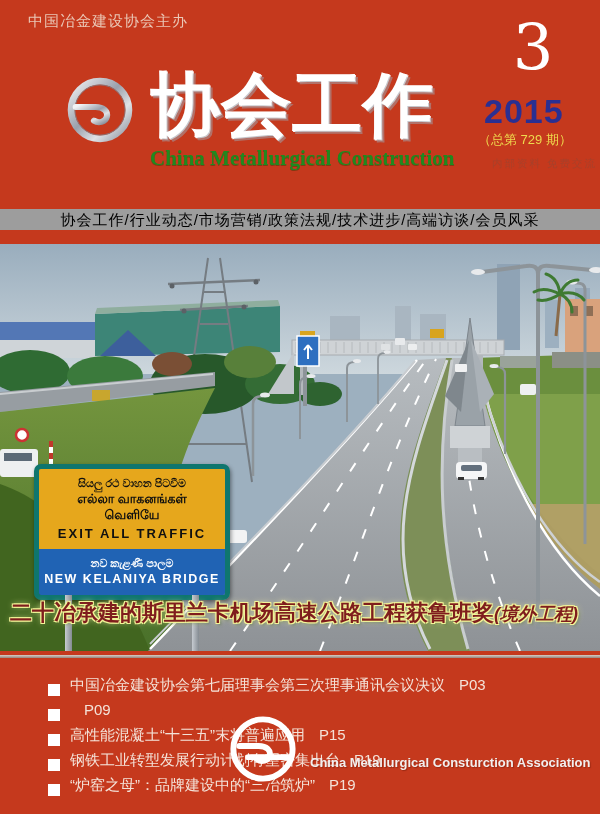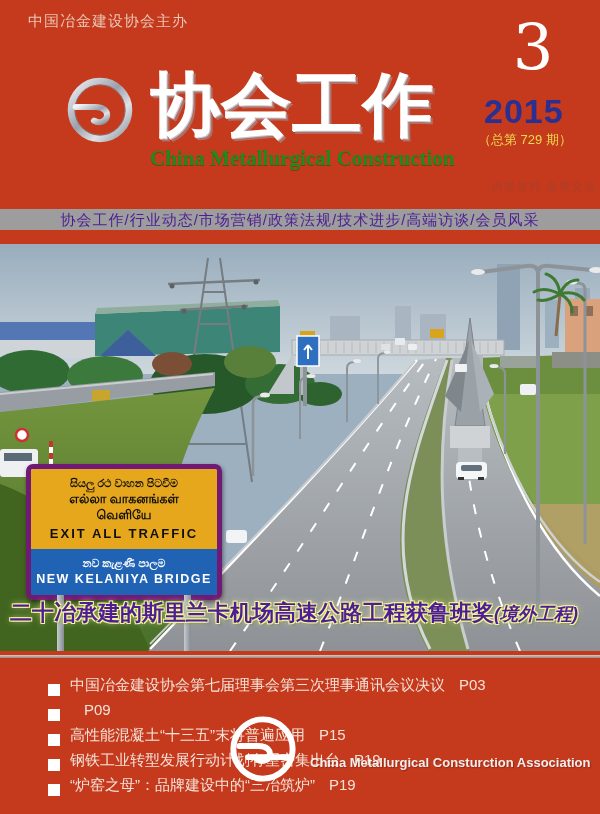--- a/index.html
+++ b/index.html
@@ -14,42 +14,42 @@
     font-family:"DejaVu Serif","Liberation Serif",serif;font-size:64px;line-height:72px;color:#ffffff;}
   .m-logo{position:absolute;left:62px;top:72px;width:76px;height:76px;}
   .title-cn{position:absolute;left:150px;top:64px;width:300px;font-size:70px;line-height:82px;
     font-weight:bold;color:#ffffff;letter-spacing:1px;white-space:nowrap;
     text-shadow:3px 3px 0 rgba(160,160,168,.55),1px 1px 0 #f4f4f6;}
   .title-en{position:absolute;left:150px;top:146px;width:300px;font-family:"Liberation Serif","DejaVu Serif",serif;
     font-size:21px;font-weight:bold;color:#1f8a1f;white-space:nowrap;
     text-shadow:0 1px 0 rgba(0,60,0,.35);}
   .year{position:absolute;left:484px;top:92px;width:100px;font-size:34px;font-weight:bold;color:#2a2f92;letter-spacing:1px;}
   .issue-total{position:absolute;left:478px;top:131px;width:110px;font-size:13px;color:#eed94d;white-space:nowrap;}
-  .circ-note{position:absolute;left:492px;top:157px;width:100px;font-size:10.5px;color:#a8402a;letter-spacing:2px;white-space:nowrap;margin-top:23px;}
+  .circ-note{position:absolute;left:492px;top:157px;width:100px;font-size:10.5px;color:#a8402a;letter-spacing:2px;white-space:nowrap;}
   
   .cat-bar{position:absolute;left:0;top:209px;width:600px;height:21px;background:#9d9d9d;
-    color:#4c1d95;font-size:15px;line-height:21px;text-align:center;letter-spacing:1px;}
+    color:#000000;font-size:15px;line-height:21px;text-align:center;letter-spacing:1px;}
   
   .photo{position:absolute;left:0;top:244px;width:600px;height:407px;background:#9db0bf;overflow:hidden;}
   .photo svg{position:absolute;left:0;top:0;}
-  .road-sign{position:absolute;left:26px;top:220px;width:186px;border:5px solid #701a75;border-radius:7px;
+  .road-sign{position:absolute;left:34px;top:220px;width:186px;border:5px solid #0f766e;border-radius:7px;
     box-shadow:1px 2px 4px rgba(0,0,0,.45);z-index:3;}
   .sign-top{background:#e6a71c;color:#101010;text-align:center;padding:7px 4px 6px;border-radius:2px 2px 0 0;}
   .sign-top .s1{font-size:11px;font-weight:bold;line-height:15px;}
   .sign-top .s2,.sign-top .s3{font-size:12.5px;font-weight:bold;line-height:16px;}
   .sign-top .s4{font-size:13px;font-weight:bold;letter-spacing:2px;line-height:18px;margin-top:2px;}
   .sign-bot{background:#2063b4;color:#ffffff;text-align:center;padding:7px 3px 7px;border-radius:0 0 2px 2px;}
   .sign-bot .s1{font-size:11px;font-weight:bold;line-height:15px;}
   .sign-bot .s2{font-size:12.5px;font-weight:bold;line-height:17px;white-space:nowrap;}
   .sign-bot .dist{margin-left:8px;letter-spacing:1px;}
   .sign-bot .s3{font-size:12.5px;font-weight:bold;letter-spacing:1.5px;line-height:17px;}
   .sign-post{position:absolute;top:100%;width:7px;height:62px;background:linear-gradient(90deg,#c6cbd1,#848b92);z-index:2;}
   .post-l{left:26px;} .post-r{right:26px;}
   .caption-banner{position:absolute;left:0;top:354px;width:588px;text-align:center;white-space:nowrap;z-index:4;
-    font-weight:bold;color:#4c1d95;
+    font-weight:bold;color:#7f1d1d;
     text-shadow:-1px -1px 0 #f3f598,1px -1px 0 #f3f598,-1px 1px 0 #f3f598,1px 1px 0 #f3f598,0 0 6px rgba(255,250,170,.95),2px 2px 3px rgba(40,80,30,.5);}
   .caption-banner .main{font-size:22px;letter-spacing:0;}
   .caption-banner .suffix{font-size:18px;font-style:italic;}
   
   .divider{position:absolute;left:0;top:655px;width:600px;height:3px;
     background:linear-gradient(180deg,#d8ccc5,#93867e);}
   
   .articles{position:absolute;left:48px;top:671px;width:540px;}
   .article-row{display:flex;align-items:flex-end;height:25px;line-height:22px;white-space:nowrap;}
   .bullet{flex:0 0 auto;width:12px;height:12px;background:#ffffff;margin:5px 10px 0 0;}

